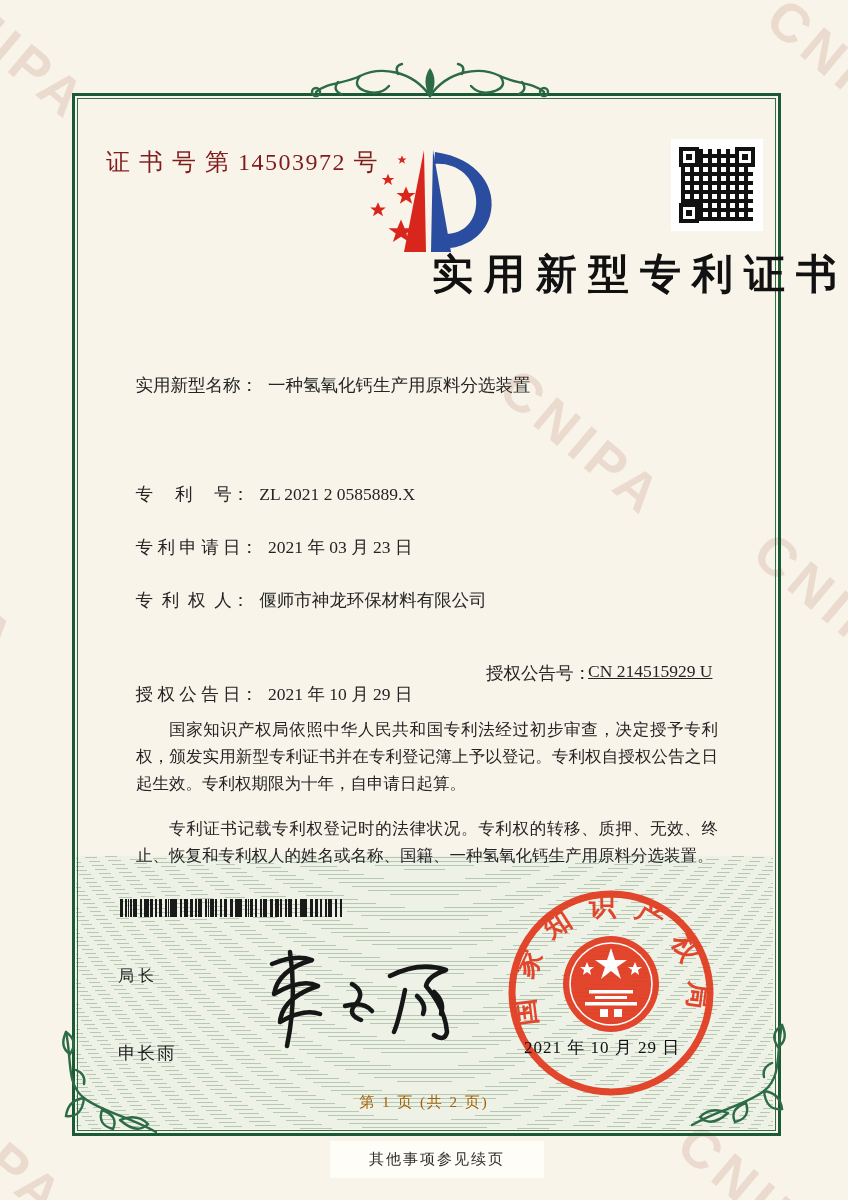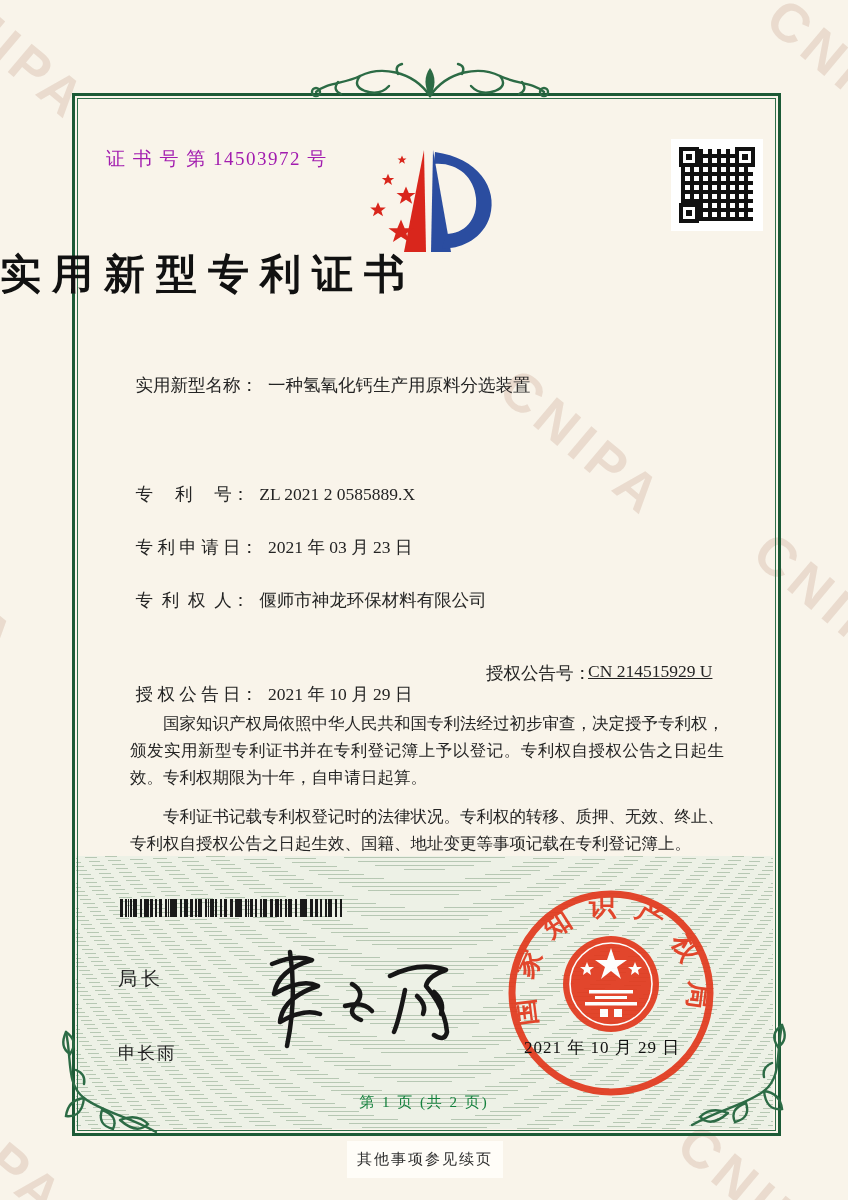--- a/index.html
+++ b/index.html
@@ -28,79 +28,79 @@
   .guilloche{
     position:absolute; left:76px; top:856px; width:697px; height:273px;
     background:
       repeating-radial-gradient(1600px 950px at 50% 2300px,
         rgba(128,158,128,0.50) 0 1px, rgba(0,0,0,0) 1px 7px),
       #edf1e6;
   }
   .orn{ position:absolute; }
   
   .cert-no{
-    position:absolute; left:106px; top:146px; font-size:19px;
-    letter-spacing:1.5px; white-space:pre; color:#a21caf;
+    position:absolute; left:106px; top:146px; font-size:24px;
+    letter-spacing:1.5px; white-space:pre; color:#7f1d1d;
   }
   .logo{ position:absolute; left:338px; top:140px; }
   .qr-box{
     position:absolute; left:671px; top:139px; width:92px; height:92px;
     background:#ffffff;
   }
   .qr{
     position:absolute; left:10px; top:10px; width:72px; height:72px;
     background:
       repeating-linear-gradient(90deg,#111 0 4px,transparent 4px 9px),
       repeating-linear-gradient(0deg,#111 0 4px,rgba(255,255,255,0.92) 4px 9px);
   }
   .qr-finder{ position:absolute; width:20px; height:20px; background:#fff;
     border:4px solid #111; box-sizing:border-box; }
   .qr-finder::after{ content:""; position:absolute; left:3px; top:3px;
     width:6px; height:6px; background:#111; }
   .title{
-    position:absolute; left:0; top:247px; width:848px; text-align:left;
+    position:absolute; left:0; top:247px; width:848px; text-align:right;
     font-size:41px; font-weight:bold; letter-spacing:11px; color:#111;
     white-space:nowrap;
   }
   
   .row{ position:absolute; left:118px; font-size:17.5px; white-space:pre; color:#242424; }
   .row .lab{ display:inline-block; white-space:pre;text-align:center; }
   .row .val{ margin-left:10px;text-align:right; }
   .row2-label{ position:absolute; left:368px; top:0; white-space:pre; }
   .row2-val{ position:absolute; left:470px; top:0; white-space:pre;text-decoration:underline; }
   
   .body-text{
     position:absolute; left:118px; top:698px; width:618px;
     font-size:16.5px; line-height:27px; text-align:justify; color:#242424;
   }
-  .body-text p{ margin:12px; text-indent:2em; }
+  .body-text p{ margin:18px; text-indent:2em; }
   
   .barcode{
     position:absolute; left:120px; top:899px; width:222px; height:18px;
     background:
       repeating-linear-gradient(90deg,#1a1a1a 0 2px,transparent 2px 5px),
       repeating-linear-gradient(90deg,#1a1a1a 0 1px,transparent 1px 8px),
       repeating-linear-gradient(90deg,#1a1a1a 0 3px,transparent 3px 13px);
   }
-  .officer-title{ position:absolute; left:118px; top:966px; font-size:19px; letter-spacing:4px; }
+  .officer-title{ position:absolute; left:118px; top:966px; font-size:16px; letter-spacing:4px; }
   .officer-name { position:absolute; left:118px; top:1004px; font-size:17.5px; letter-spacing:2px;margin-top:37px; }
   .signature{ position:absolute; left:232px; top:944px; }
   .seal{ position:absolute; left:505px; top:886px; }
   .seal-date{
     position:absolute; left:524px; top:1036px; font-size:17px;
     letter-spacing:1px; color:#101010; white-space:pre; z-index:5;
   }
   .page-info{
     position:absolute; left:0; top:1093px; width:848px; text-align:center;
-    font-size:15px; letter-spacing:2px; color:#15803d; white-space:pre;
+    font-size:15px; letter-spacing:2px; color:#a16207; white-space:pre;
   }
   .cont-box{
-    position:absolute; left:330px; top:1141px; width:156px; height:37px;
+    position:absolute; left:330px; top:1141px; width:214px; height:37px;
     background:#fffdf8; display:flex; align-items:center; justify-content:center;
-    font-size:15px; letter-spacing:2px; color:#2e2e2e; white-space:pre;margin-left:17px;
+    font-size:15px; letter-spacing:2px; color:#2e2e2e; white-space:pre;
   }
 </style>
 </head>
 <body>
 
 <div class="page">
 
   <div class="wm" style="left:-48px; top:-40px;">CNIPA</div>
   <div class="wm" style="left:795px; top:-14px;">CNIPA</div>
   <div class="wm" style="left:528px; top:356px;">CNIPA</div>
@@ -191,21 +191,21 @@
     <span class="lab">专  利  权  人：</span><span class="val">偃师市神龙环保材料有限公司</span>
   </div>
   <div class="row" style="top:661px; width:630px;">
     <span class="lab">授 权 公 告 日：</span><span class="val">2021 年 10 月 29 日</span>
     <span class="row2-label">授权公告号：</span>
     <span class="row2-val">CN 214515929 U</span>
   </div>
 
   <div class="body-text">
     <p>国家知识产权局依照中华人民共和国专利法经过初步审查，决定授予专利权，颁发实用新型专利证书并在专利登记簿上予以登记。专利权自授权公告之日起生效。专利权期限为十年，自申请日起算。</p>
-    <p>专利证书记载专利权登记时的法律状况。专利权的转移、质押、无效、终止、专利权自授权公告之日起生效、国籍、地址变更等事项记载在专利登记簿上。</p>
+    <p>专利证书记载专利权登记时的法律状况。专利权的转移、质押、无效、终止、恢复和专利权人的姓名或名称、国籍、一种氢氧化钙生产用原料分选装置。</p>
   </div>
 
   <div class="barcode"></div>
 
   <div class="officer-title">局长</div>
   <div class="officer-name">申长雨</div>
 
   <svg class="signature" width="232" height="108" viewBox="0 0 232 108">
     <g stroke="#161616" fill="none" stroke-width="4.5" stroke-linecap="round" stroke-linejoin="round">
       <path d="M40,20 q24,-10 40,-4 q-34,10 -38,34 q28,-16 44,-8 q-36,12 -38,36 q24,-14 40,-8"></path>

